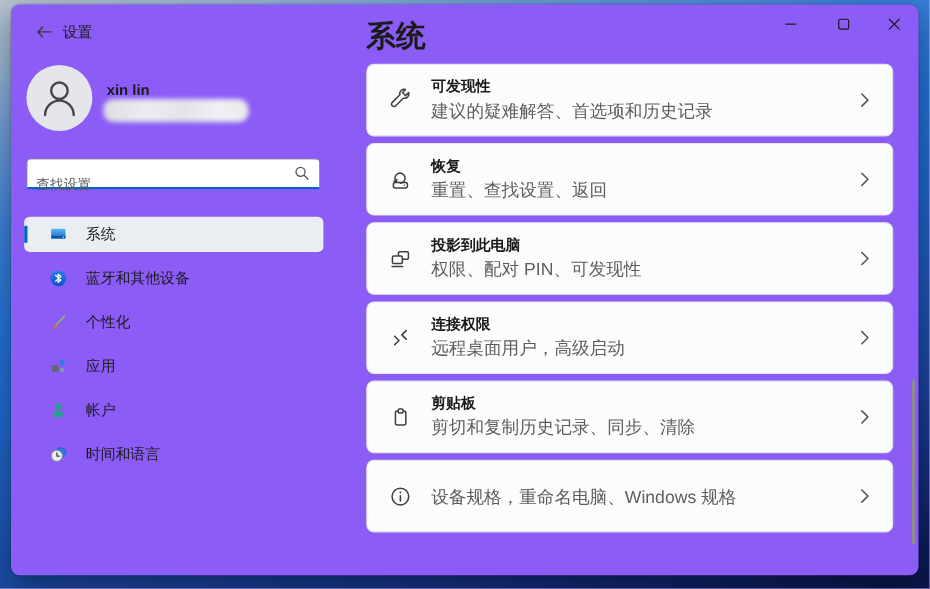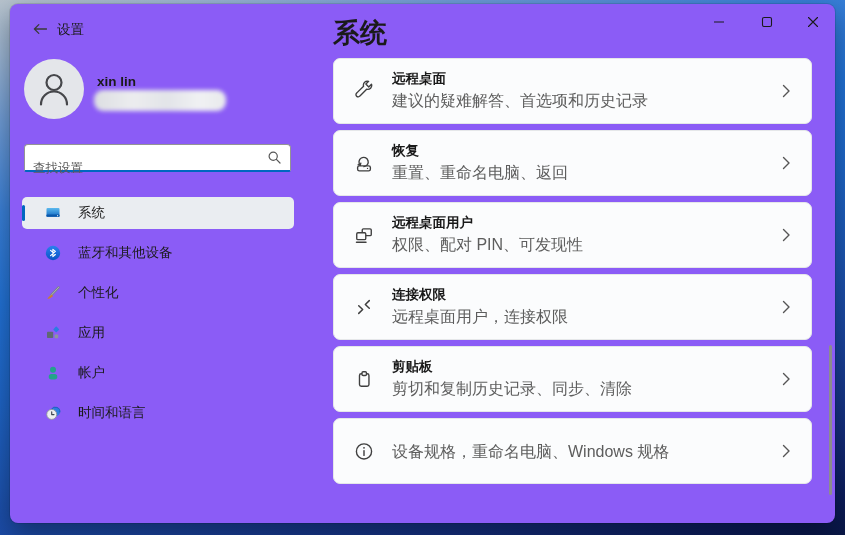--- a/index.html
+++ b/index.html
@@ -208,67 +208,67 @@
 
   <div class="page-title">系统</div>
 
   <div class="cards">
 
     <div class="card">
       <svg class="card-icon" viewBox="0 0 20 20">
         <path d="M12.4 8.4 L6.3 14.5 a2 2 0 1 1-2.8-2.8 L9.6 5.6 a3.6 3.6 0 0 1 4.6-4.4 L11.7 3.7 l2.6 2.6 2.5-2.5 a3.6 3.6 0 0 1-4.4 4.6 Z" fill="none" stroke="#3f3f3f" stroke-width="1.25" stroke-linejoin="round"></path>
       </svg>
       <div class="card-text">
-        <span class="card-title">远程桌面</span>
+        <span class="card-title">可发现性</span>
         <span class="card-sub">建议的疑难解答、首选项和历史记录</span>
       </div>
       <svg class="card-chevron" viewBox="0 0 14 18">
         <path d="M4.5 3.5 L10 9 L4.5 14.5" fill="none" stroke="#555" stroke-width="1.4" stroke-linecap="round" stroke-linejoin="round"></path>
       </svg>
     </div>
 
     <div class="card">
       <svg class="card-icon" viewBox="0 0 20 20">
         <rect x="4.2" y="12.6" width="11.6" height="4.6" rx="1.6" fill="none" stroke="#3f3f3f" stroke-width="1.25"></rect>
         <circle cx="13.2" cy="14.9" r="0.6" fill="#3f3f3f"></circle>
         <path d="M6.6 12 A4.2 4.2 0 1 1 9.9 13.3" fill="none" stroke="#3f3f3f" stroke-width="1.25" stroke-linecap="round"></path>
         <path d="M6.6 12 l-1.9-.4 M6.6 12 l.5-1.9" fill="none" stroke="#3f3f3f" stroke-width="1.25" stroke-linecap="round"></path>
       </svg>
       <div class="card-text">
         <span class="card-title">恢复</span>
-        <span class="card-sub">重置、重命名电脑、返回</span>
+        <span class="card-sub">重置、查找设置、返回</span>
       </div>
       <svg class="card-chevron" viewBox="0 0 14 18">
         <path d="M4.5 3.5 L10 9 L4.5 14.5" fill="none" stroke="#555" stroke-width="1.4" stroke-linecap="round" stroke-linejoin="round"></path>
       </svg>
     </div>
 
     <div class="card">
       <svg class="card-icon" viewBox="0 0 20 20">
         <rect x="8.4" y="4.4" width="8.2" height="6.2" rx="1.1" fill="none" stroke="#3f3f3f" stroke-width="1.25"></rect>
         <rect x="3.4" y="8" width="8.2" height="6.2" rx="1.1" fill="#fbfcfd" stroke="#3f3f3f" stroke-width="1.25"></rect>
         <line x1="3.2" y1="16.6" x2="11.8" y2="16.6" stroke="#3f3f3f" stroke-width="1.4" stroke-linecap="round"></line>
       </svg>
       <div class="card-text">
-        <span class="card-title">远程桌面用户</span>
+        <span class="card-title">投影到此电脑</span>
         <span class="card-sub">权限、配对 PIN、可发现性</span>
       </div>
       <svg class="card-chevron" viewBox="0 0 14 18">
         <path d="M4.5 3.5 L10 9 L4.5 14.5" fill="none" stroke="#555" stroke-width="1.4" stroke-linecap="round" stroke-linejoin="round"></path>
       </svg>
     </div>
 
     <div class="card">
       <svg class="card-icon" viewBox="0 0 20 20">
         <path d="M5.2 8.8 L8.8 12.3 L5.2 15.8" fill="none" stroke="#3f3f3f" stroke-width="1.35" stroke-linecap="round" stroke-linejoin="round"></path>
         <path d="M14.8 4.2 L11.2 7.7 L14.8 11.2" fill="none" stroke="#3f3f3f" stroke-width="1.35" stroke-linecap="round" stroke-linejoin="round"></path>
       </svg>
       <div class="card-text">
         <span class="card-title">连接权限</span>
-        <span class="card-sub">远程桌面用户，连接权限</span>
+        <span class="card-sub">远程桌面用户，高级启动</span>
       </div>
       <svg class="card-chevron" viewBox="0 0 14 18">
         <path d="M4.5 3.5 L10 9 L4.5 14.5" fill="none" stroke="#555" stroke-width="1.4" stroke-linecap="round" stroke-linejoin="round"></path>
       </svg>
     </div>
 
     <div class="card">
       <svg class="card-icon" viewBox="0 0 20 20">
         <rect x="5.9" y="5.2" width="8.6" height="11.4" rx="1.6" fill="none" stroke="#3f3f3f" stroke-width="1.25"></rect>
         <rect x="8.2" y="3.4" width="4" height="3.4" rx="1" fill="#fbfcfd" stroke="#3f3f3f" stroke-width="1.25"></rect>

